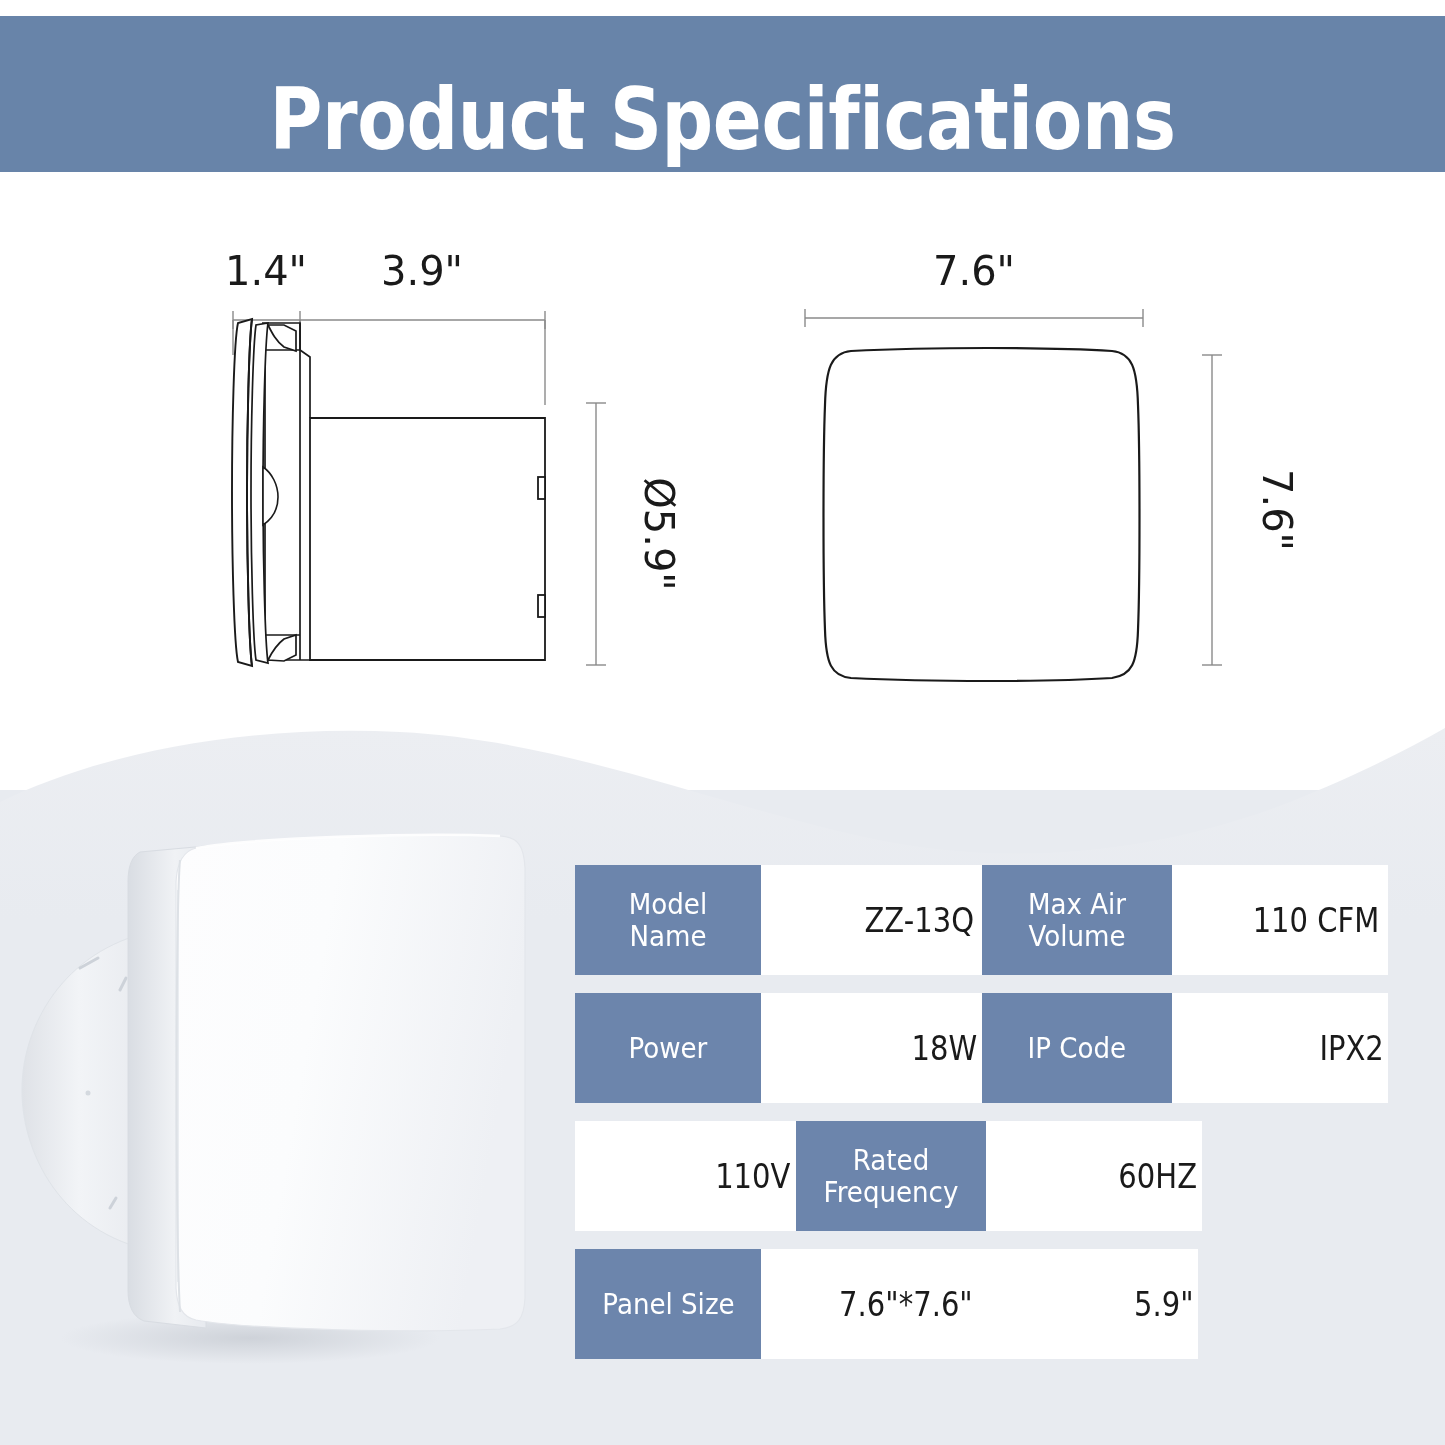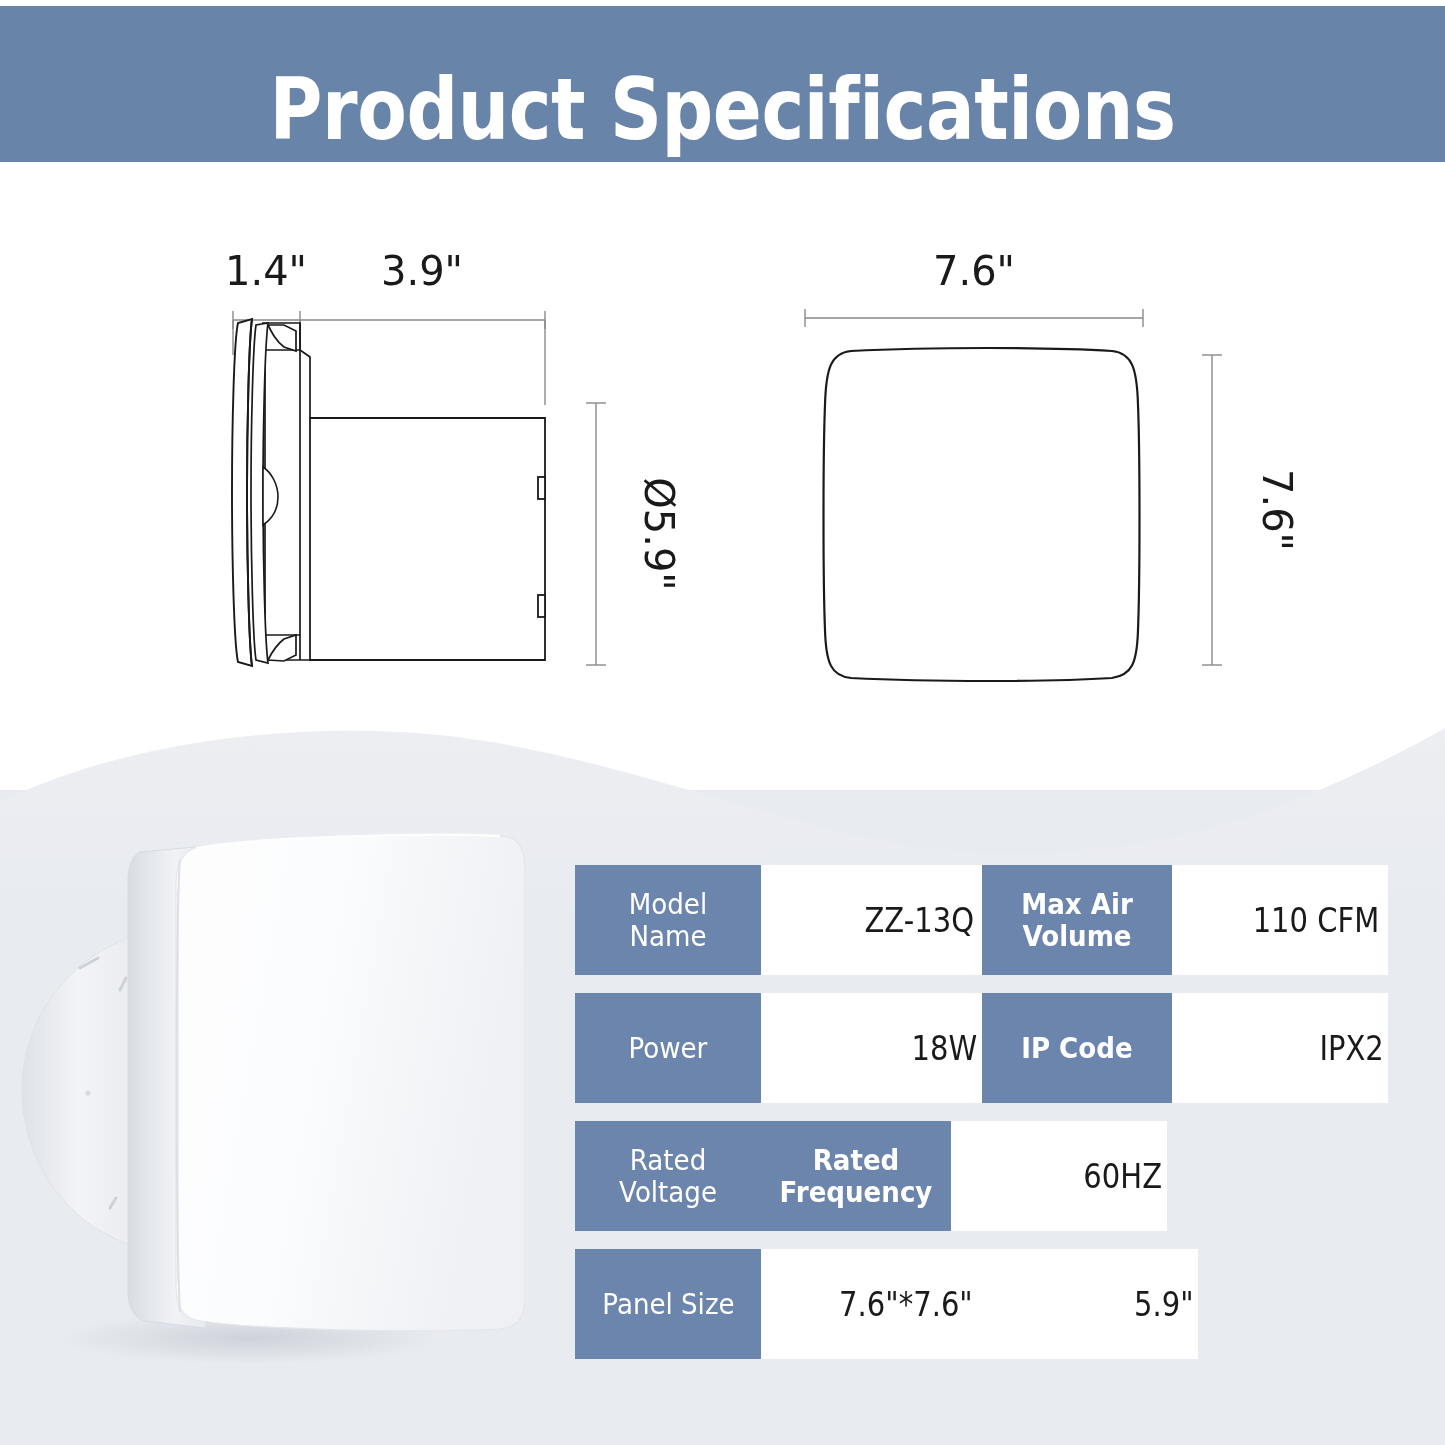--- a/index.html
+++ b/index.html
@@ -15,21 +15,21 @@
     width: 1445px;
     height: 1445px;
     overflow: hidden;
     background: #ffffff;
   }
 
   
   #header-banner {
     position: absolute;
     left: 0;
-    top: 6px;
+    top: 16px;
     width: 1445px;
     height: 156px;
     background: #6884a9;
     overflow: hidden;
   }
   #header-title {
     position: absolute;
     left: 0;
     top: 0;
     width: 1445px;
@@ -137,21 +137,21 @@
     font-size: 33px;
     box-sizing: border-box;
   }
   .cell-value span {
     display: block;
     transform: scaleX(0.88);
   }
 
   .w-label-a { width: 186px; }
   .w-value-a { width: 221px; }
-  .w-label-b { width: 190px; font-weight: bold; }
+  .w-label-b { width: 190px; }
   .w-value-b { width: 216px; padding-left: 39px; }
 </style>
 </head>
 <body>
 
 <div id="page">
 
   <div id="header-banner">
     <div id="header-title">Product Specifications</div>
   </div>
@@ -376,22 +376,22 @@
       </div>
       <div class="cell-label w-label-b">
         <span>IP Code</span>
       </div>
       <div class="cell-value w-value-b">
         <span>IPX2</span>
       </div>
     </div>
 
     <div class="spec-row">
-      <div class="cell-label w-label-a">
-        <span>Rated Voltage</span>
+      <div class="cell-value w-value-a">
+        <span>110V</span>
       </div>
       <div class="cell-label w-label-b">
         <span>Rated Frequency</span>
       </div>
       <div class="cell-value w-value-b">
         <span>60HZ</span>
       </div>
     </div>
 
     <div class="spec-row">

